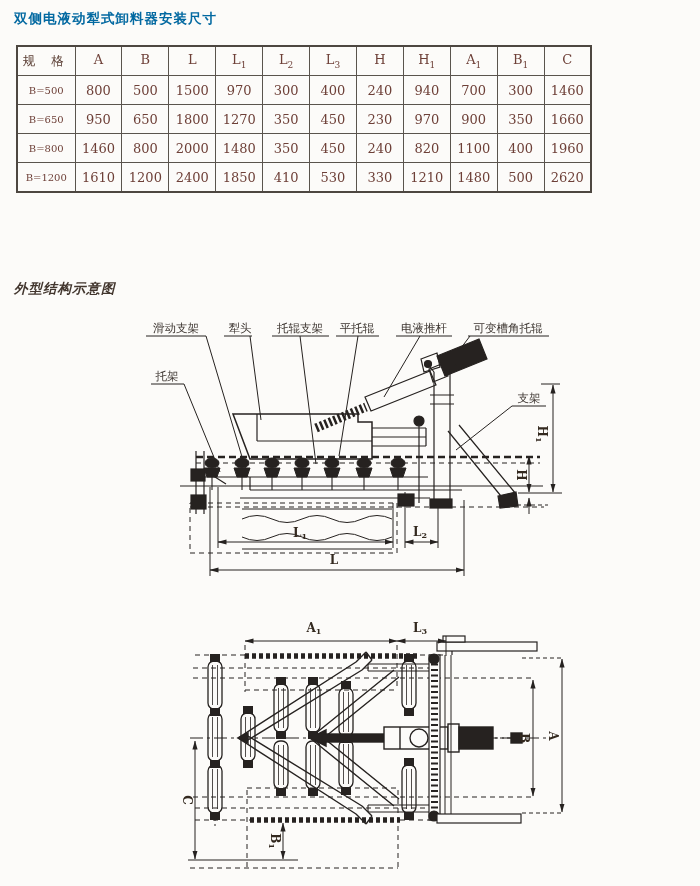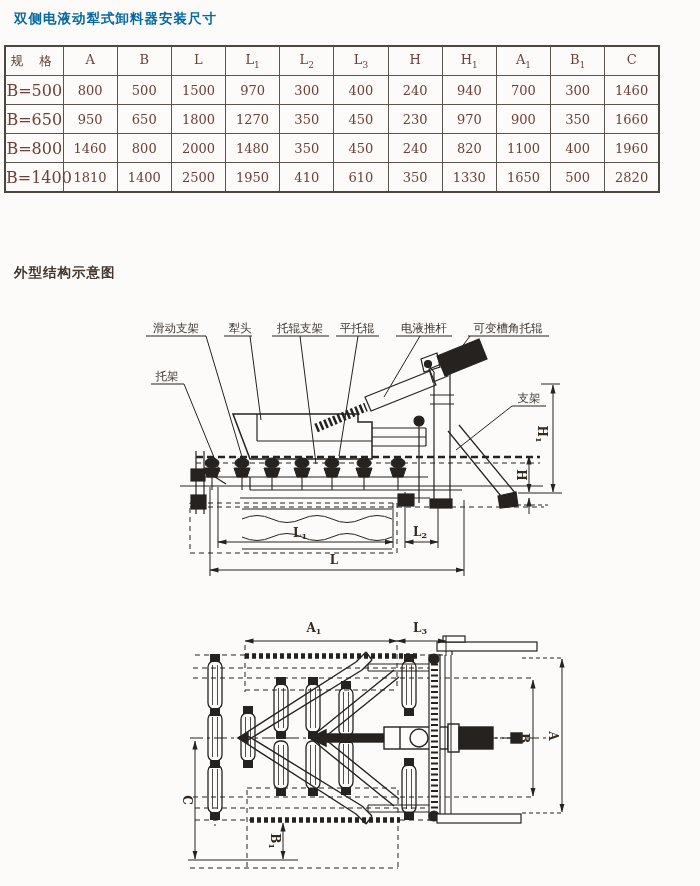--- a/index.html
+++ b/index.html
@@ -1,28 +1,28 @@
 <!DOCTYPE html>
 <html><head>
 <meta charset="utf-8">
 <style>
   html,body{margin:0;padding:0;}
   body{width:700px;height:886px;background:#fcfbf9;position:relative;overflow:hidden;
        font-family:"DejaVu Sans",sans-serif;color:#3c3530;}
   .abs{position:absolute;}
   .doc-title{left:14px;top:10px;font-size:13.5px;font-weight:bold;color:#0369a1;letter-spacing:1px;}
-  .section-title{left:14px;top:264px;font-size:13.5px;font-weight:bold;color:#42362e;letter-spacing:1px;}
-  table.dim{left:4px;top:45px;width:656px;border-collapse:collapse;table-layout:fixed;
+  .section-title{left:14px;top:280px;font-size:13.5px;font-weight:bold;color:#42362e;letter-spacing:1px;font-style:italic;}
+  table.dim{left:16px;top:45px;width:576px;border-collapse:collapse;table-layout:fixed;
             font-family:"DejaVu Serif","Liberation Serif",serif;}
   table.dim th,table.dim td{border:1px solid #5a544d;height:28px;text-align:center;
             font-size:13px;font-weight:normal;color:#6e4038;padding:0;white-space:nowrap;}
   table.dim{border:2px solid #4d4741;}
   table.dim col.c1{width:58px;}
   table.dim th.spec-h{font-family:"DejaVu Sans",sans-serif;color:#5c4036;letter-spacing:6px;font-size:12.5px;}
-  table.dim td.spec{font-size:16px;}
+  table.dim td.spec{font-size:10px;}
   table.dim sub{font-size:9px;}
   svg text{font-family:"DejaVu Sans",sans-serif;}
   svg .cjk{font-size:11.5px;fill:#3c3530;}
   svg .dim{font-family:"DejaVu Serif","Liberation Serif",serif;font-size:12px;font-weight:bold;fill:#33291f;}
   svg .dim .sb{font-size:8px;}
 </style>
 </head>
 <body>
 
 <div class="abs doc-title">双侧电液动犁式卸料器安装尺寸</div>
@@ -95,32 +95,32 @@
         <td>1480</td>
         <td>350</td>
         <td>450</td>
         <td>240</td>
         <td>820</td>
         <td>1100</td>
         <td>400</td>
         <td>1960</td>
       </tr>
       <tr>
-        <td class="spec">B=1400</td>
-        <td>1810</td>
-        <td>1400</td>
-        <td>2500</td>
-        <td>1950</td>
+        <td class="spec">B=1200</td>
+        <td>1610</td>
+        <td>1200</td>
+        <td>2400</td>
+        <td>1850</td>
         <td>410</td>
-        <td>610</td>
-        <td>350</td>
-        <td>1330</td>
-        <td>1650</td>
+        <td>530</td>
+        <td>330</td>
+        <td>1210</td>
+        <td>1480</td>
         <td>500</td>
-        <td>2820</td>
+        <td>2620</td>
       </tr>
     </tbody>
 </table>
 
 <div class="abs section-title">外型结构示意图</div>
 
 <svg class="abs" style="left:0;top:314px" width="700" height="286" viewBox="0 314 700 286">
   <defs>
     <marker id="a1e" markerUnits="userSpaceOnUse" markerWidth="10" markerHeight="6" refX="8.5" refY="2.6" orient="auto">
       <path d="M0,0 L9,2.6 L0,5.2 Z" fill="#262220"></path>

